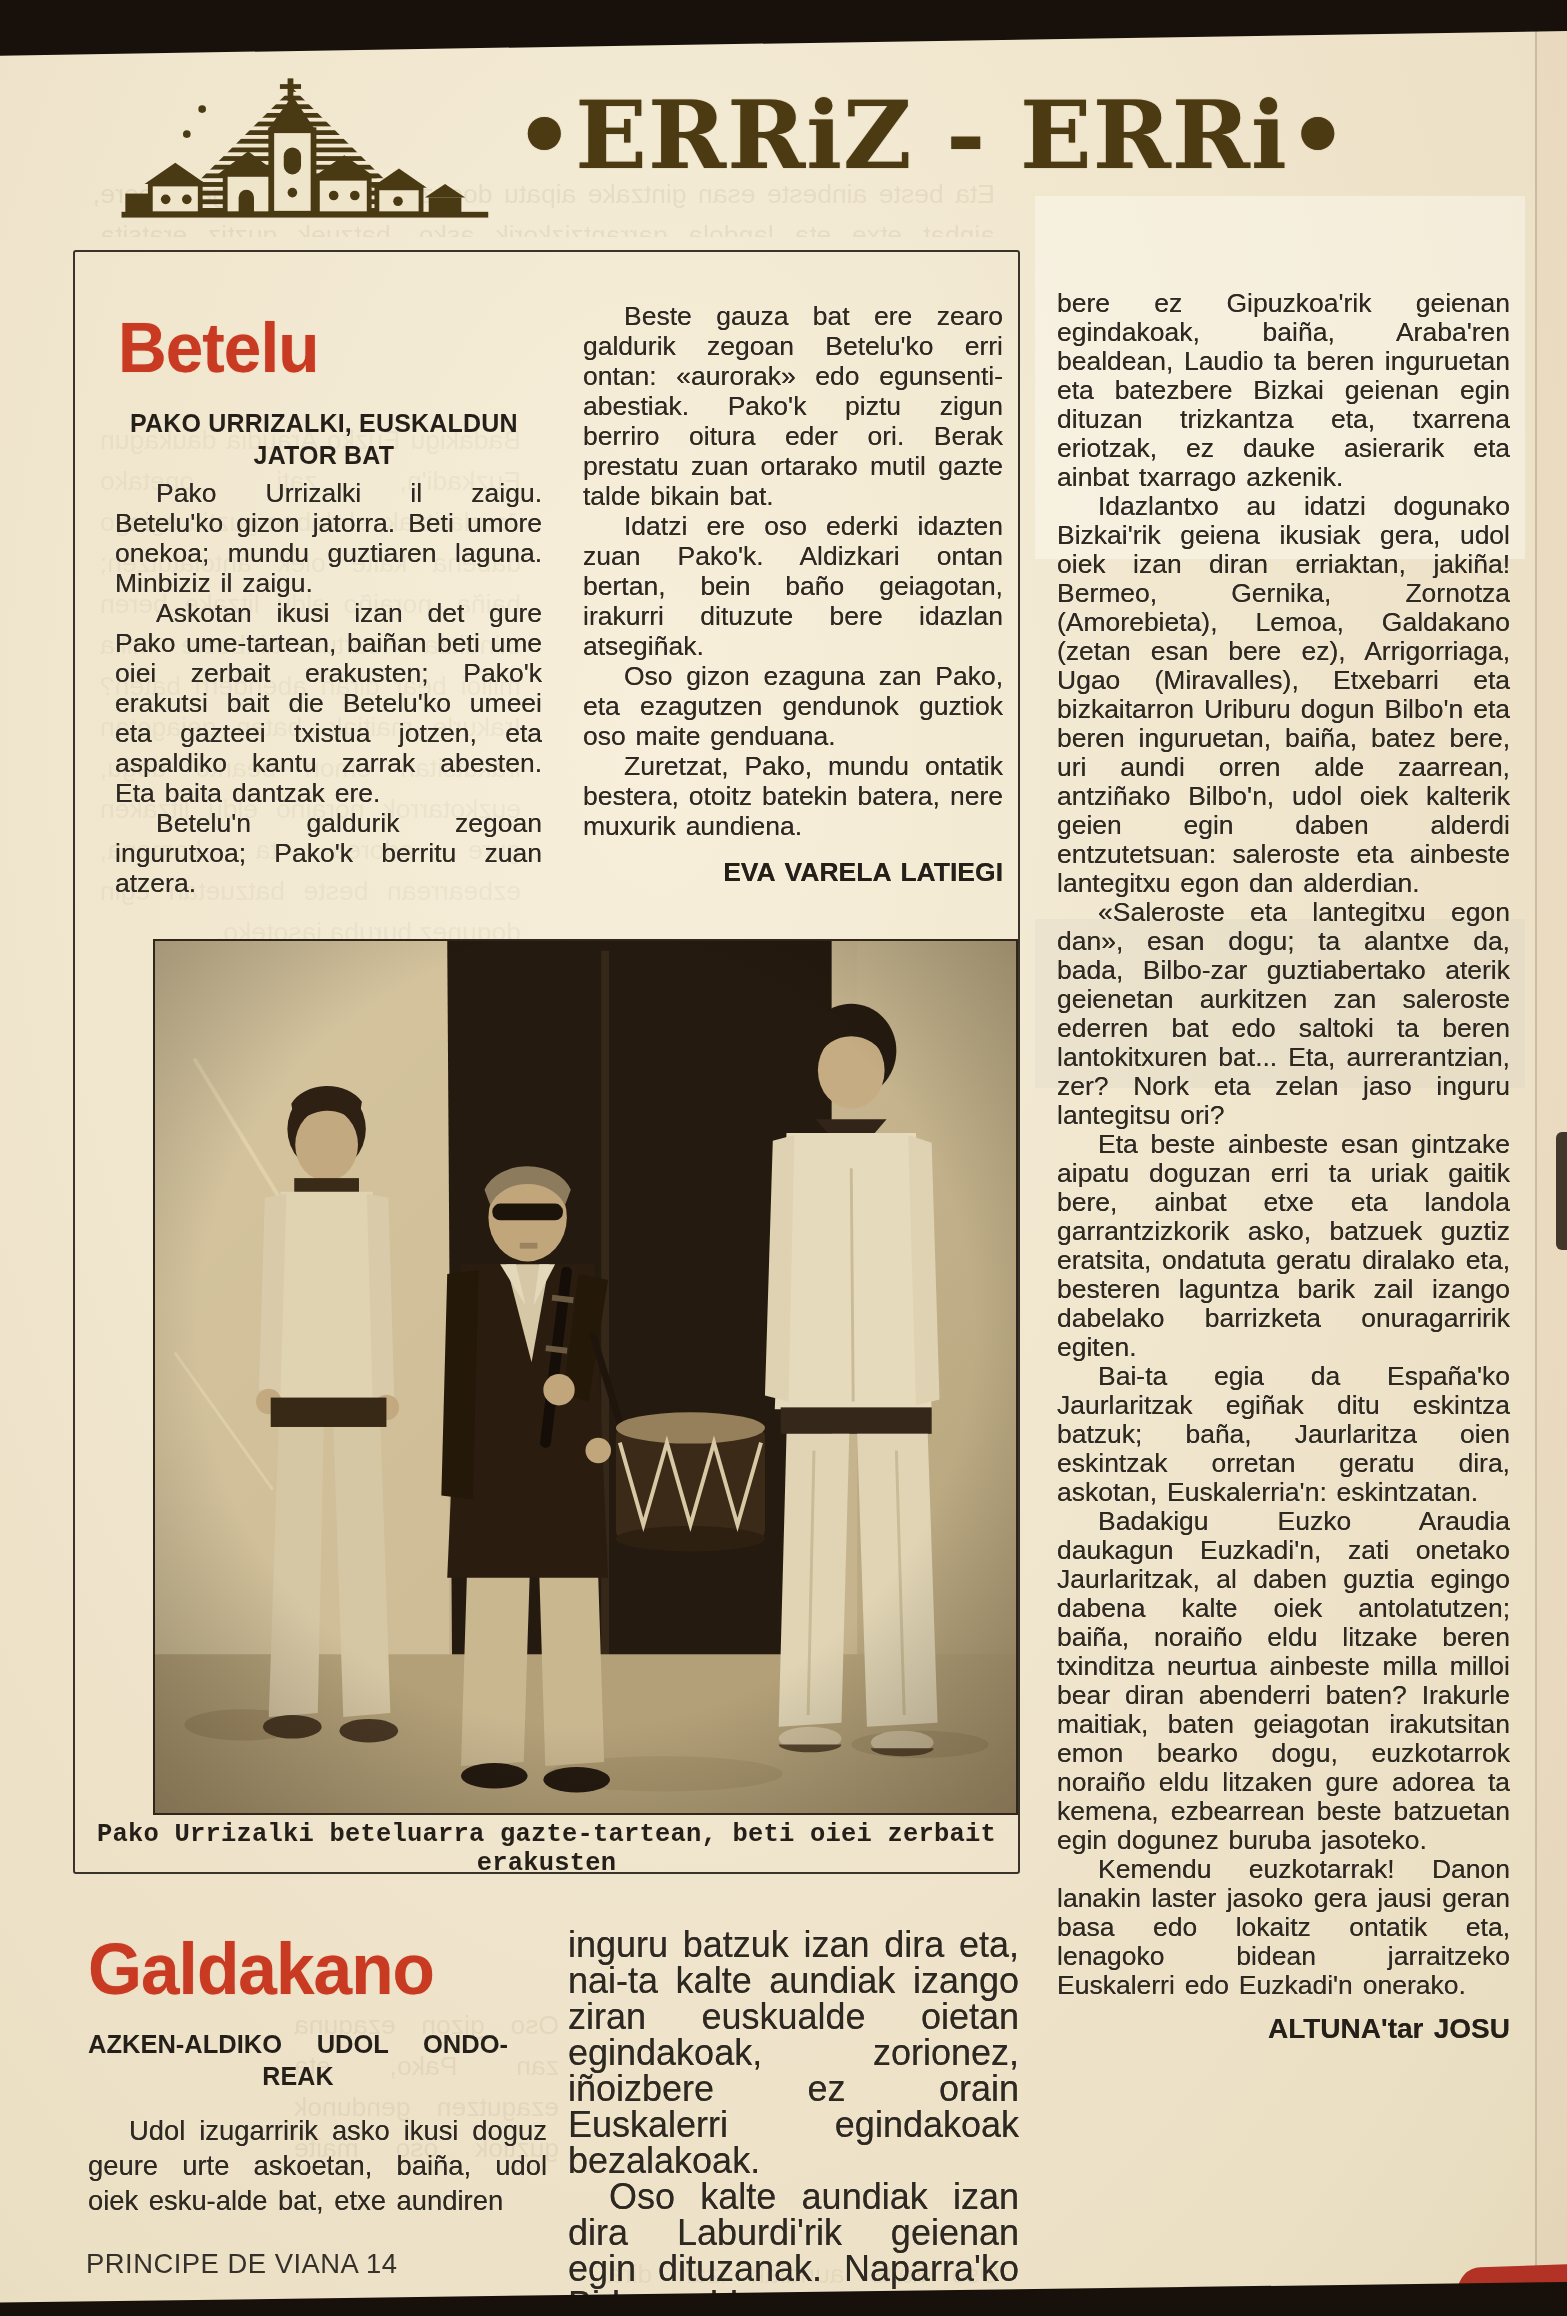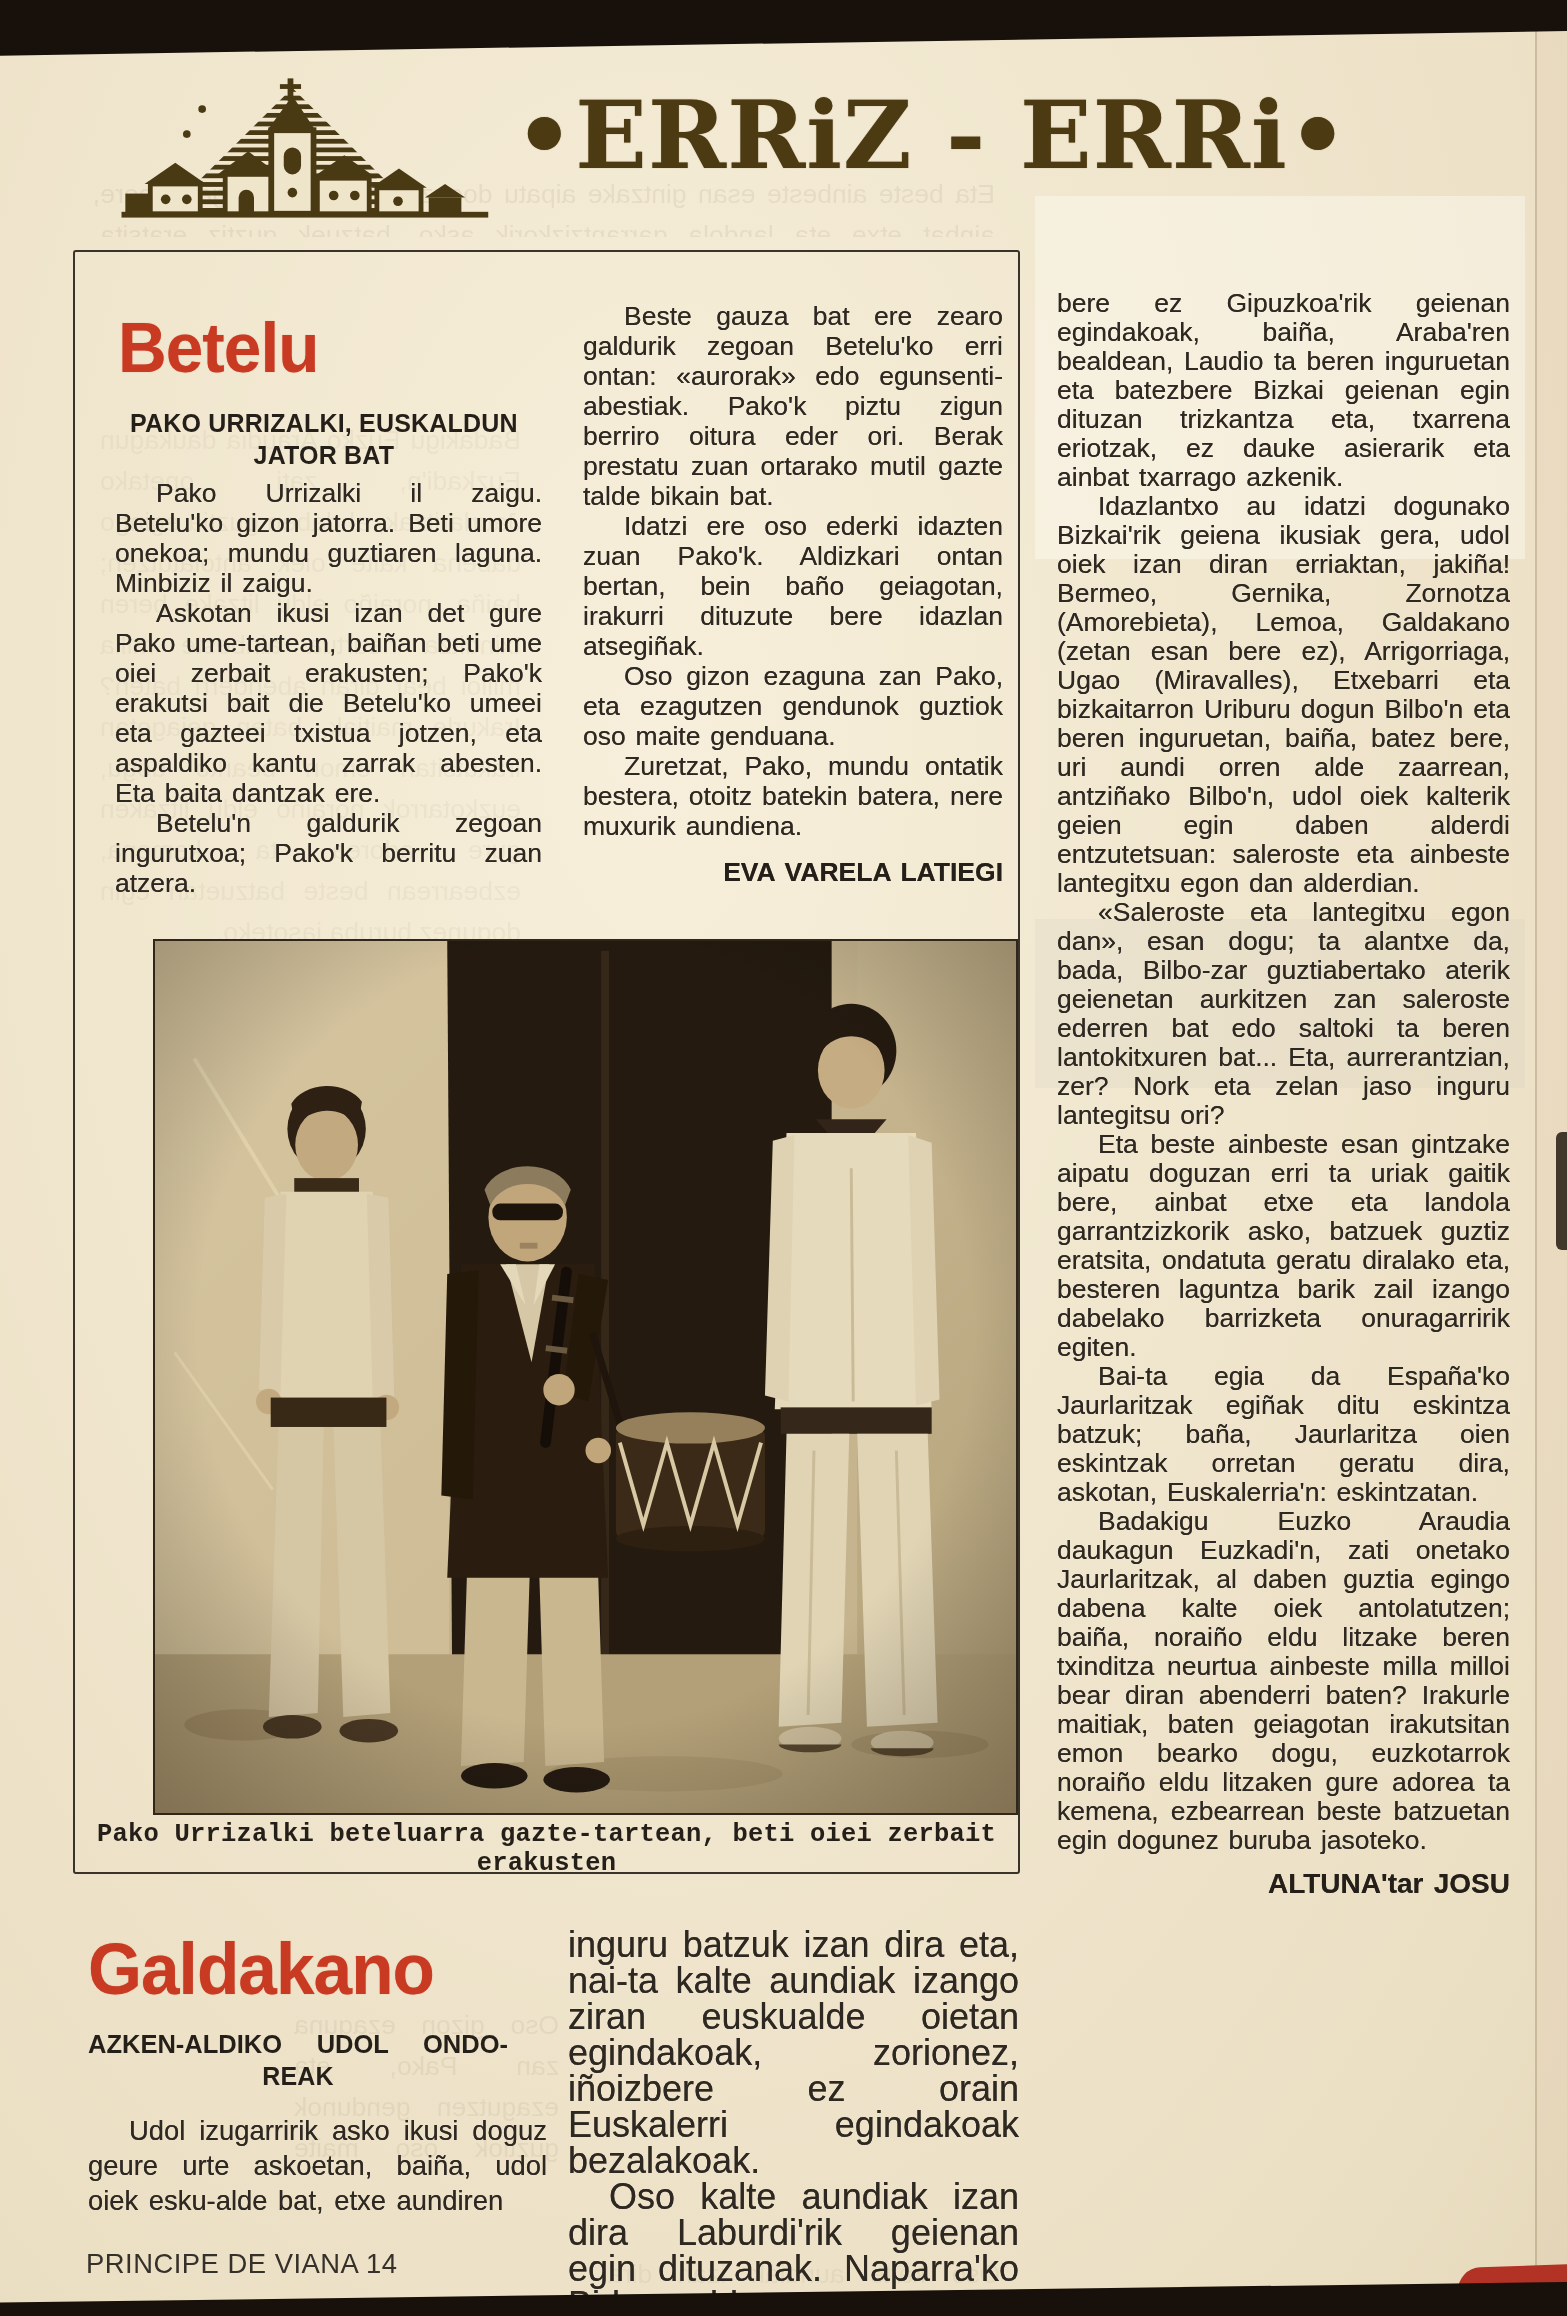--- a/index.html
+++ b/index.html
@@ -210,20 +210,21 @@
     <div class="abs caption" style="left:0;top:1568px;width:943px;font-family:Liberation Mono, monospace;">Pako Urrizalki beteluarra gazte-tartean, beti oiei zerbait erakusten</div>
   </div>
 
   <div class="abs body-text bt3" style="left:1057px;top:281px;width:453px;">
     <div>bere ez Gipuzkoa'rik geienan egindakoak, baiña, Araba'ren bealdean, Laudio ta beren inguruetan eta batezbere Bizkai geienan egin dituzan trizkantza eta, txarrena eriotzak, ez dauke asierarik eta ainbat txarrago azkenik.</div>
     <div class="p-ind">Idazlantxo au idatzi dogunako Bizkai'rik geiena ikusiak gera, udol oiek izan diran erriaktan, jakiña! Bermeo, Gernika, Zornotza (Amorebieta), Lemoa, Galdakano (zetan esan bere ez), Arrigorriaga, Ugao (Miravalles), Etxebarri eta bizkaitarron Uriburu dogun Bilbo'n eta beren inguruetan, baiña, batez bere, uri aundi orren alde zaarrean, antziñako Bilbo'n, udol oiek kalterik geien egin daben alderdi entzutetsuan: saleroste eta ainbeste lantegitxu egon dan alderdian.</div>
     <div class="p-ind">«Saleroste eta lantegitxu egon dan», esan dogu; ta alantxe da, bada, Bilbo-zar guztiabertako aterik geienetan aurkitzen zan saleroste ederren bat edo saltoki ta beren lantokitxuren bat... Eta, aurrerantzian, zer? Nork eta zelan jaso inguru lantegitsu ori?</div>
     <div class="p-ind">Eta beste ainbeste esan gintzake aipatu doguzan erri ta uriak gaitik bere, ainbat etxe eta landola garrantzizkorik asko, batzuek guztiz eratsita, ondatuta geratu diralako eta, besteren laguntza barik zail izango dabelako barrizketa onuragarririk egiten.</div>
     <div class="p-ind">Bai-ta egia da España'ko Jaurlaritzak egiñak ditu eskintza batzuk; baña, Jaurlaritza oien eskintzak orretan geratu dira, askotan, Euskalerria'n: eskintzatan.</div>
     <div class="p-ind">Badakigu Euzko Araudia daukagun Euzkadi'n, zati onetako Jaurlaritzak, al daben guztia egingo dabena kalte oiek antolatutzen; baiña, noraiño eldu litzake beren txinditza neurtua ainbeste milla milloi bear diran abenderri baten? Irakurle maitiak, baten geiagotan irakutsitan emon bearko dogu, euzkotarrok noraiño eldu litzaken gure adorea ta kemena, ezbearrean beste batzuetan egin dogunez buruba jasoteko.</div>
+    <div class="p-ind">Kemendu euzkotarrak! Danon lanakin laster jasoko gera jausi geran basa edo lokaitz ontatik eta, lenagoko bidean jarraitzeko Euskalerri edo Euzkadi'n onerako.</div>
     <div class="byline" style="font-size:28px;margin-top:13.7px;">ALTUNA'tar JOSU</div>
   </div>
 
   <div class="abs red-title" style="left:88px;top:1927px;font-size:73px;">Galdakano</div>
 
   <div class="abs" style="left:88px;top:2029px;width:420px;">
     <div class="just-line">AZKEN-ALDIKO UDOL ONDO-</div>
     <div class="subtitle">REAK</div>
   </div>
 

